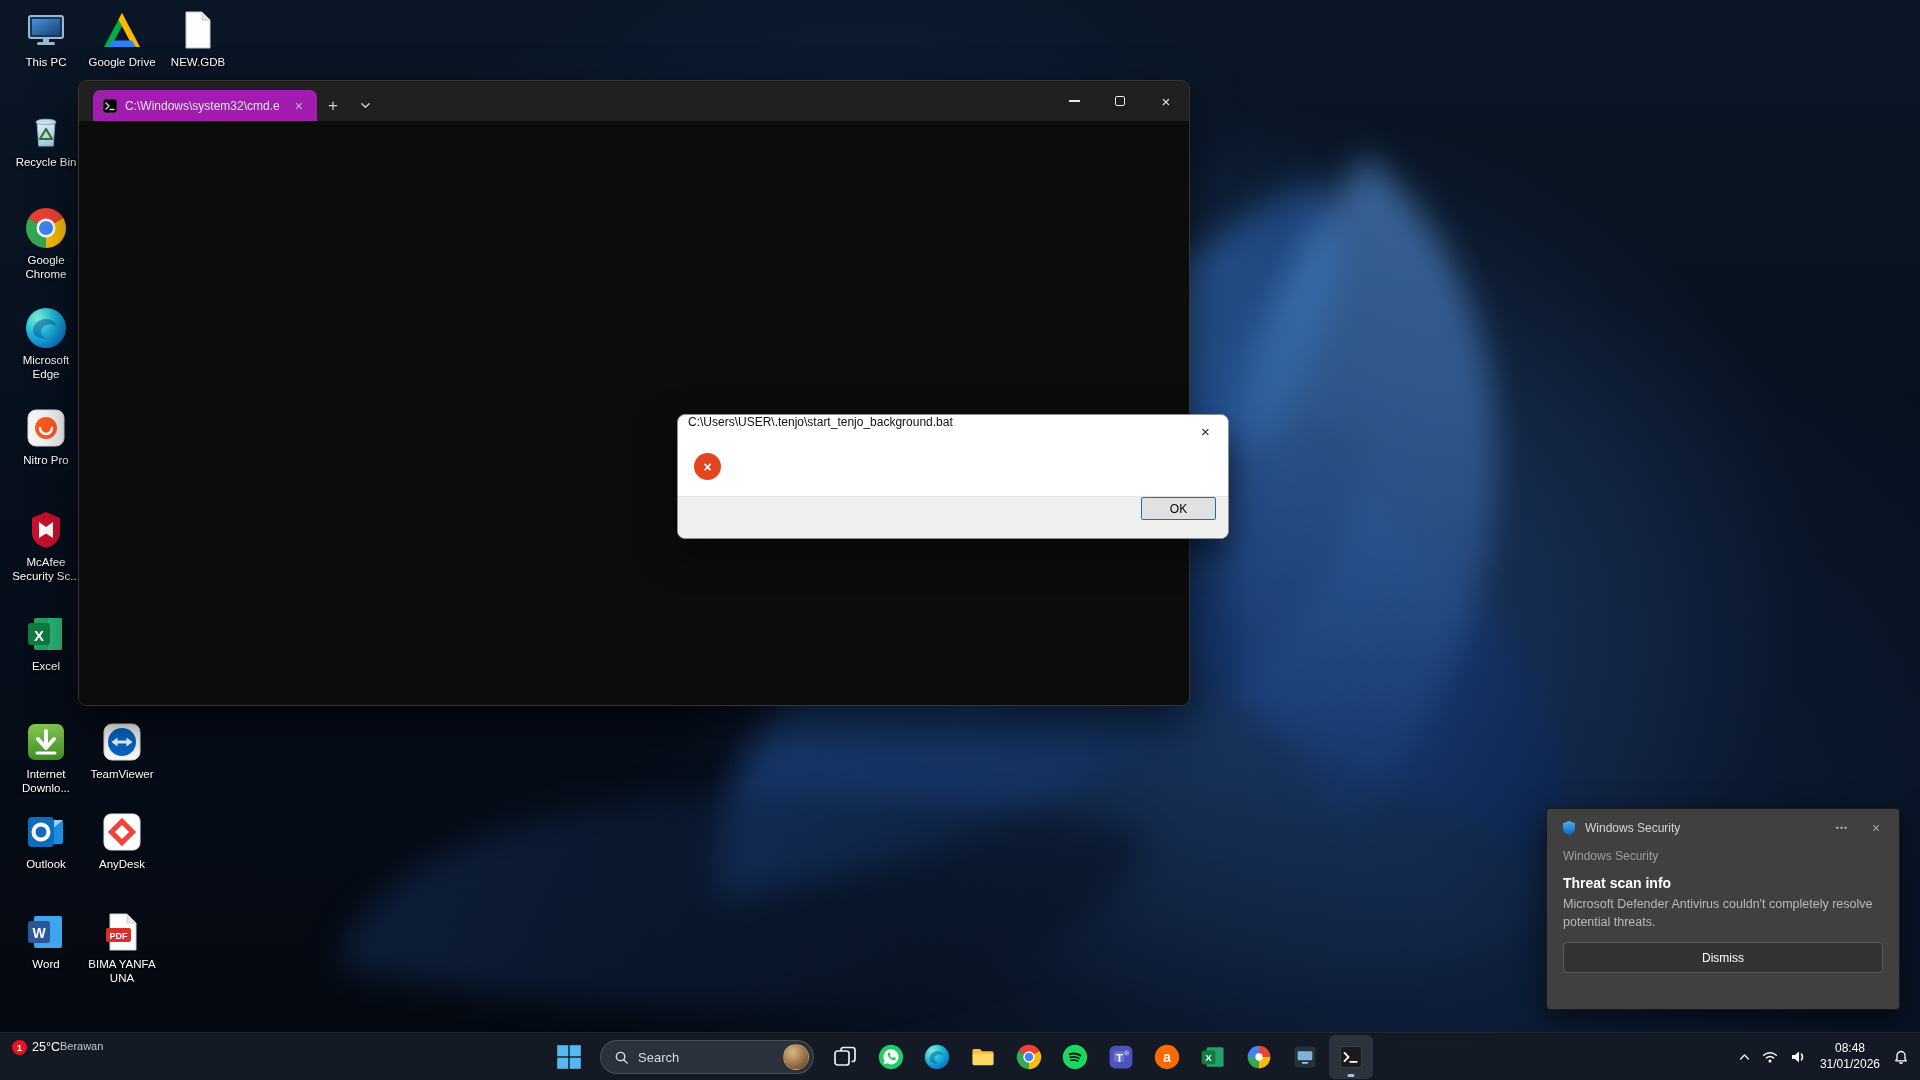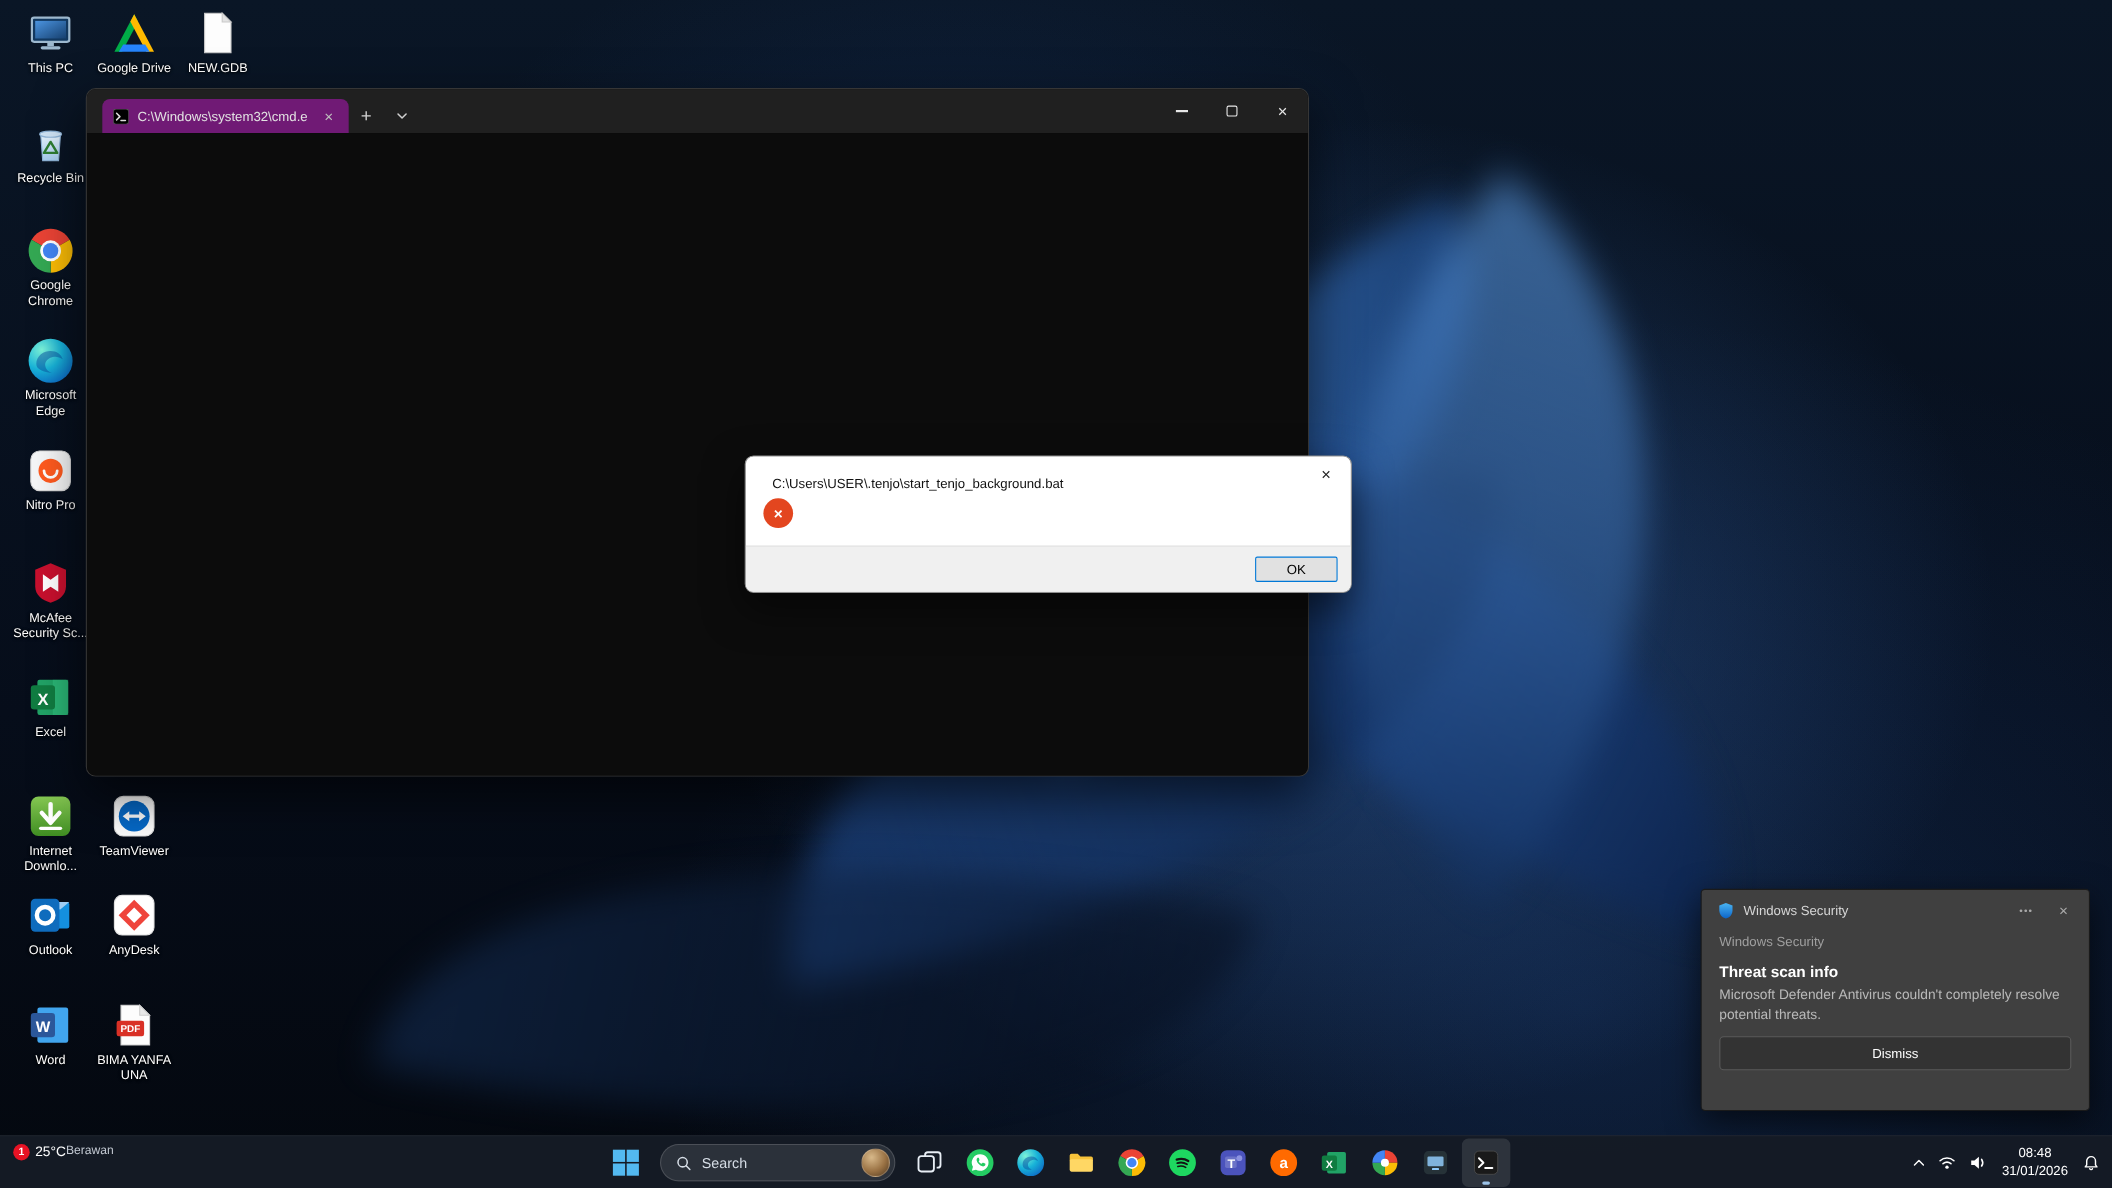--- a/index.html
+++ b/index.html
@@ -27,42 +27,42 @@
   .dicon .ig{width:44px;height:44px;margin:0 auto 3px;display:flex;align-items:center;justify-content:center}
   .dicon .lbl{font-size:11.5px;color:#fff;line-height:1.25;text-shadow:0 1px 3px rgba(0,0,0,.95),0 0 2px rgba(0,0,0,.8);word-wrap:break-word}
   .c1{left:8px}.c2{left:84px}.c3{left:160px}
   .r1{top:8px}.r2{top:108px}.r3{top:206px}.r4{top:306px}.r5{top:406px}
   .r6{top:508px}.r7{top:612px}.r8{top:720px}.r9{top:810px}.r10{top:910px}
 
   
   .term{position:absolute;left:78px;top:80px;width:1112px;height:626px;border-radius:9px;
     box-shadow:0 18px 45px rgba(0,0,0,.6);background:#0c0c0c;border:1px solid rgba(90,90,90,.55);overflow:hidden}
   .term-bar{height:40px;background:#202020;display:flex;align-items:flex-end}
-  .tab{display:flex;align-items:center;gap:8px;background:#701a75;height:31px;margin-left:14px;padding:0 10px 0 10px;
+  .tab{display:flex;align-items:center;gap:8px;background:#a21caf;height:31px;margin-left:14px;padding:0 10px 0 10px;
     border-radius:7px 7px 0 0;width:224px;color:#e8e8e8}
   .tab-title{font-size:12px;color:#e2e2e2;white-space:nowrap;overflow:hidden;flex:1}
   .tab-close{color:#bdbdbd;font-size:14px;line-height:1;padding:2px 4px;border-radius:3px}
   .tb-new,.tb-drop{height:31px;width:32px;display:flex;align-items:center;justify-content:center;color:#d0d0d0;font-size:17px}
   .wc{margin-left:auto;display:flex;align-self:flex-start}
   .wc>div{width:46px;height:40px;display:flex;align-items:center;justify-content:center;color:#e8e8e8;font-size:15px}
   .min-glyph{width:11px;height:1.5px;background:#e8e8e8;display:block}
   .max-glyph{width:10px;height:10px;border:1.3px solid #e8e8e8;border-radius:2px;display:block}
   .term-body{height:586px;background:#0c0c0c}
 
   
   .dlg{position:absolute;left:677px;top:414px;width:552px;background:#fff;border-radius:8px;overflow:hidden;
     border:1px solid #8f8f8f;box-shadow:0 14px 36px rgba(0,0,0,.5);color:#000}
-  .dlg-bar{height:32px;display:flex;align-items:flex-end;padding-left:24px}
+  .dlg-bar{height:32px;display:flex;align-items:flex-start;padding-left:10px}
   .dlg-title{font-size:12px;color:#111;flex:1;white-space:nowrap;overflow:hidden}
   .dlg-close{width:45px;height:32px;display:flex;align-items:center;justify-content:center;font-size:15px;color:#222}
   .dlg-body{display:flex;align-items:flex-start;padding:6px 16px 16px 16px}
   .err{width:27px;height:27px;border-radius:50%;background:#e3461f;color:#fff;display:flex;align-items:center;
     justify-content:center;font-size:14px;font-weight:bold;flex:0 0 auto}
   .dlg-msg{margin-left:13px;font-size:11.5px;line-height:1.5;width:476px;padding-top:2px}
-  .dlg-foot{height:42px;background:#f0f0f0;border-top:1px solid #e2e2e2;display:flex;align-items:center;justify-content:flex-end;padding-right:12px}
+  .dlg-foot{height:42px;background:#f0f0f0;border-top:1px solid #e2e2e2;display:flex;align-items:flex-start;justify-content:flex-end;padding-right:12px}
   .ok{width:75px;height:23px;background:#e1e1e1;border:1px solid #0078d7;font-size:12px;color:#000;border-radius:2px;font-family:"Liberation Sans",sans-serif}
 
   
   .toast{position:absolute;left:1546px;top:808px;width:354px;height:202px;background:#404040;border:1px solid #1a1a1a;
     border-radius:4px;box-shadow:0 10px 30px rgba(0,0,0,.6);color:#e8e8e8;overflow:hidden}
   .toast-head{display:flex;align-items:center;height:38px;padding:0 10px 0 14px;gap:8px}
   .toast-app{font-size:12px;color:#d6d6d6;flex:1}
   .toast-more,.toast-close{width:26px;height:26px;display:flex;align-items:center;justify-content:center;color:#a8a8a8;border-radius:4px}
   .toast-more{font-size:9px;letter-spacing:1px}
   .toast-close{font-size:14px}

